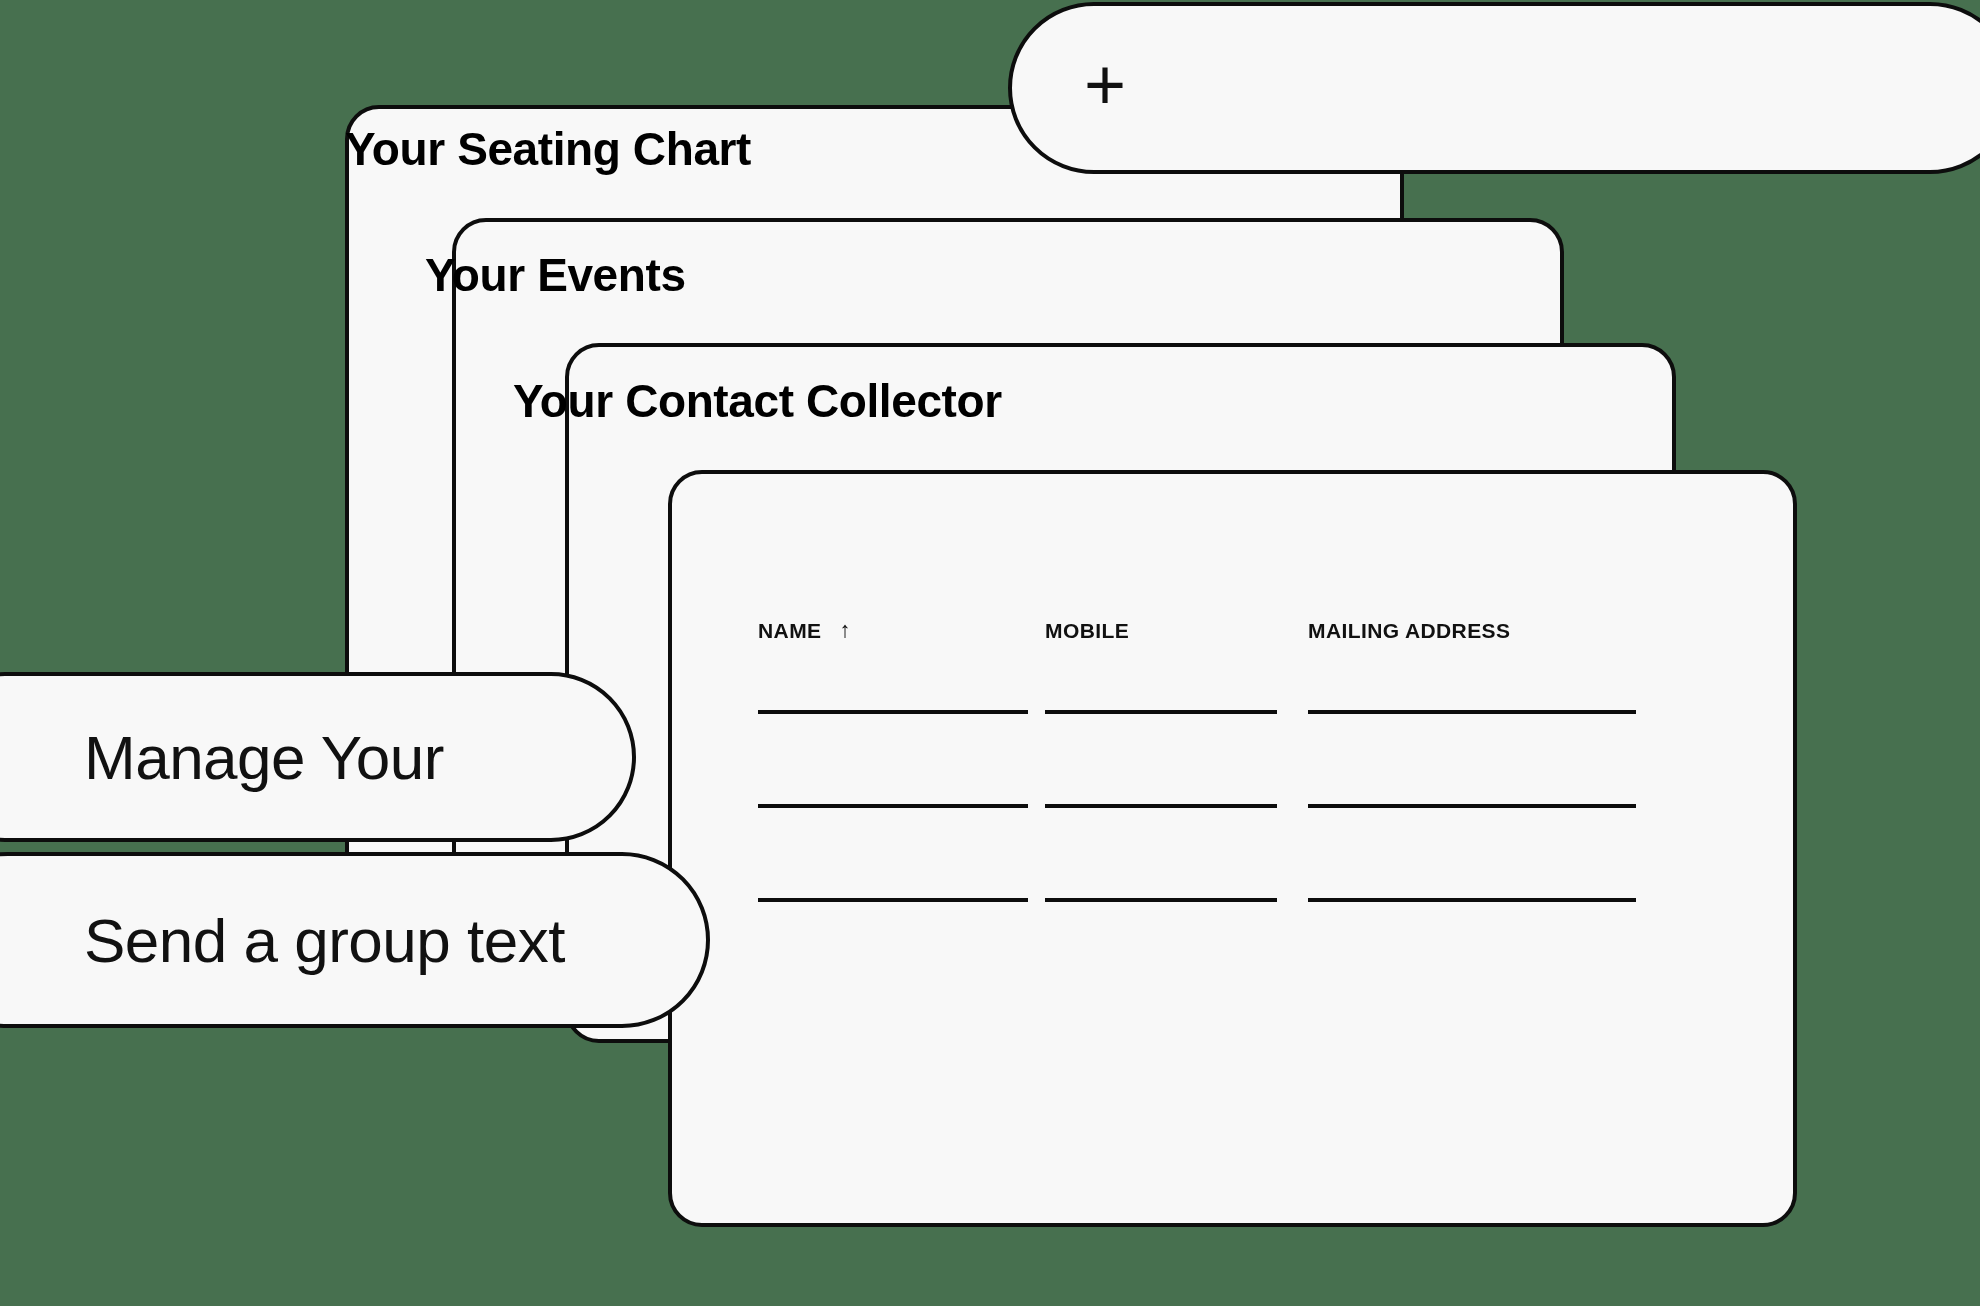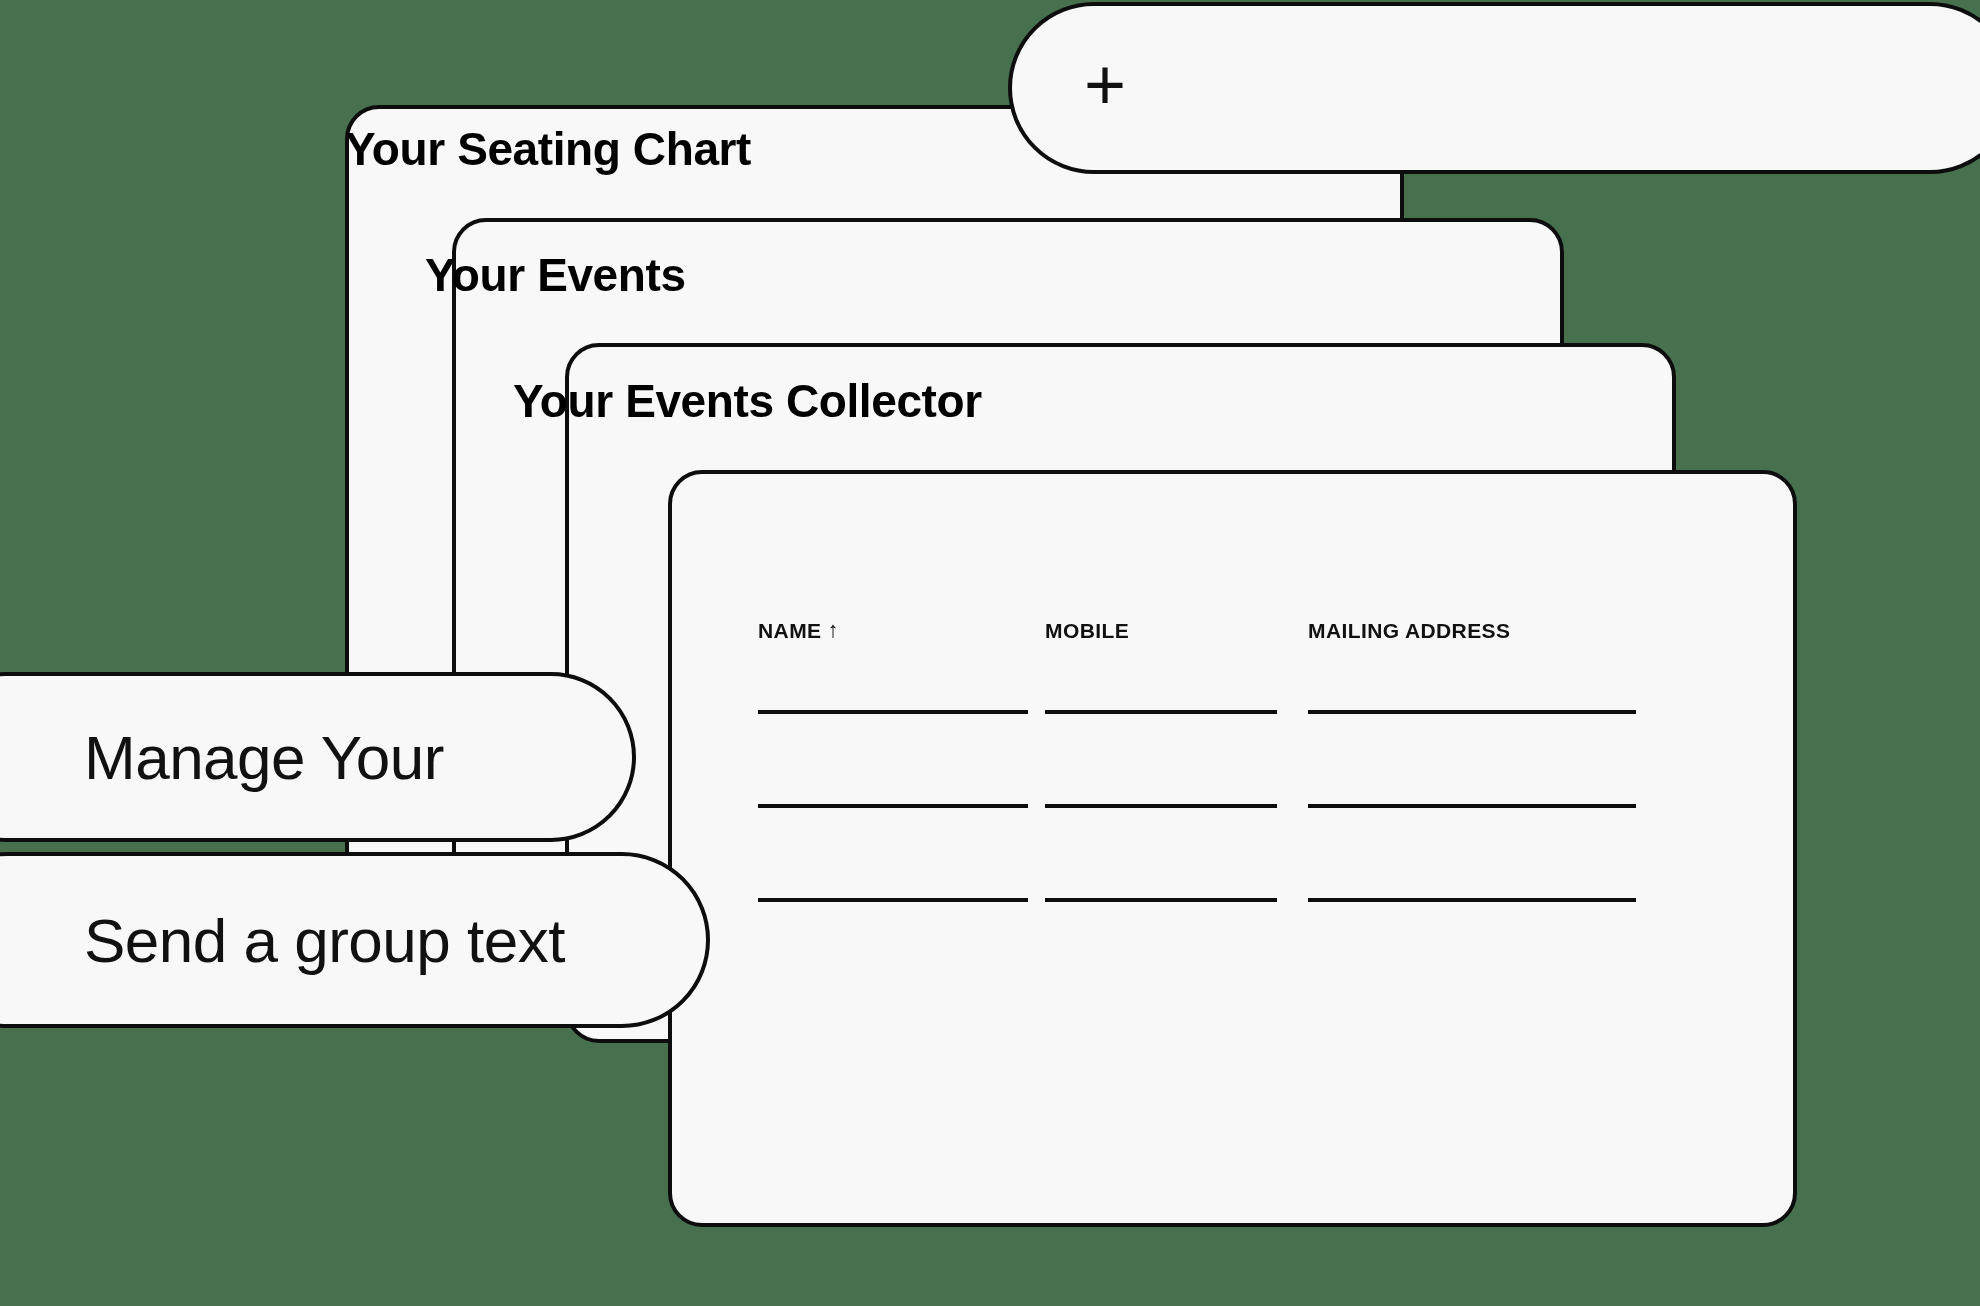--- a/index.html
+++ b/index.html
@@ -59,21 +59,21 @@
   }
   .col-head {
     position: absolute;
     font-size: 21px;
     font-weight: 700;
     letter-spacing: 0.4px;
     color: #111111;
     white-space: nowrap;
     display: flex;
     align-items: center;
-    gap: 6px;
+    gap: 18px;
     pointer-events: auto;
   }
   .sort-arrow {
     display: inline-block;
     font-size: 22px;
     line-height: 1;
     transform: translateY(-1px);
   }
   .row-rule {
     position: absolute;
@@ -155,21 +155,21 @@
 
 <div id="stage">
 
   <div class="card" id="card-seating-chart"></div>
   <div class="card-title" id="title-seating-chart">Your Seating Chart</div>
 
   <div class="card" id="card-events"></div>
   <div class="card-title" id="title-events">Your Events</div>
 
   <div class="card" id="card-contact"></div>
-  <div class="card-title" id="title-contact">Your Events Collector</div>
+  <div class="card-title" id="title-contact">Your Contact Collector</div>
 
   <div class="card" id="card-guest-list">
 
     <div id="guest-table">
 
       <div class="col-head head-row c-name">
         <span>NAME</span>
         <span class="sort-arrow">↑</span>
       </div>
       <div class="col-head head-row c-mobile">

